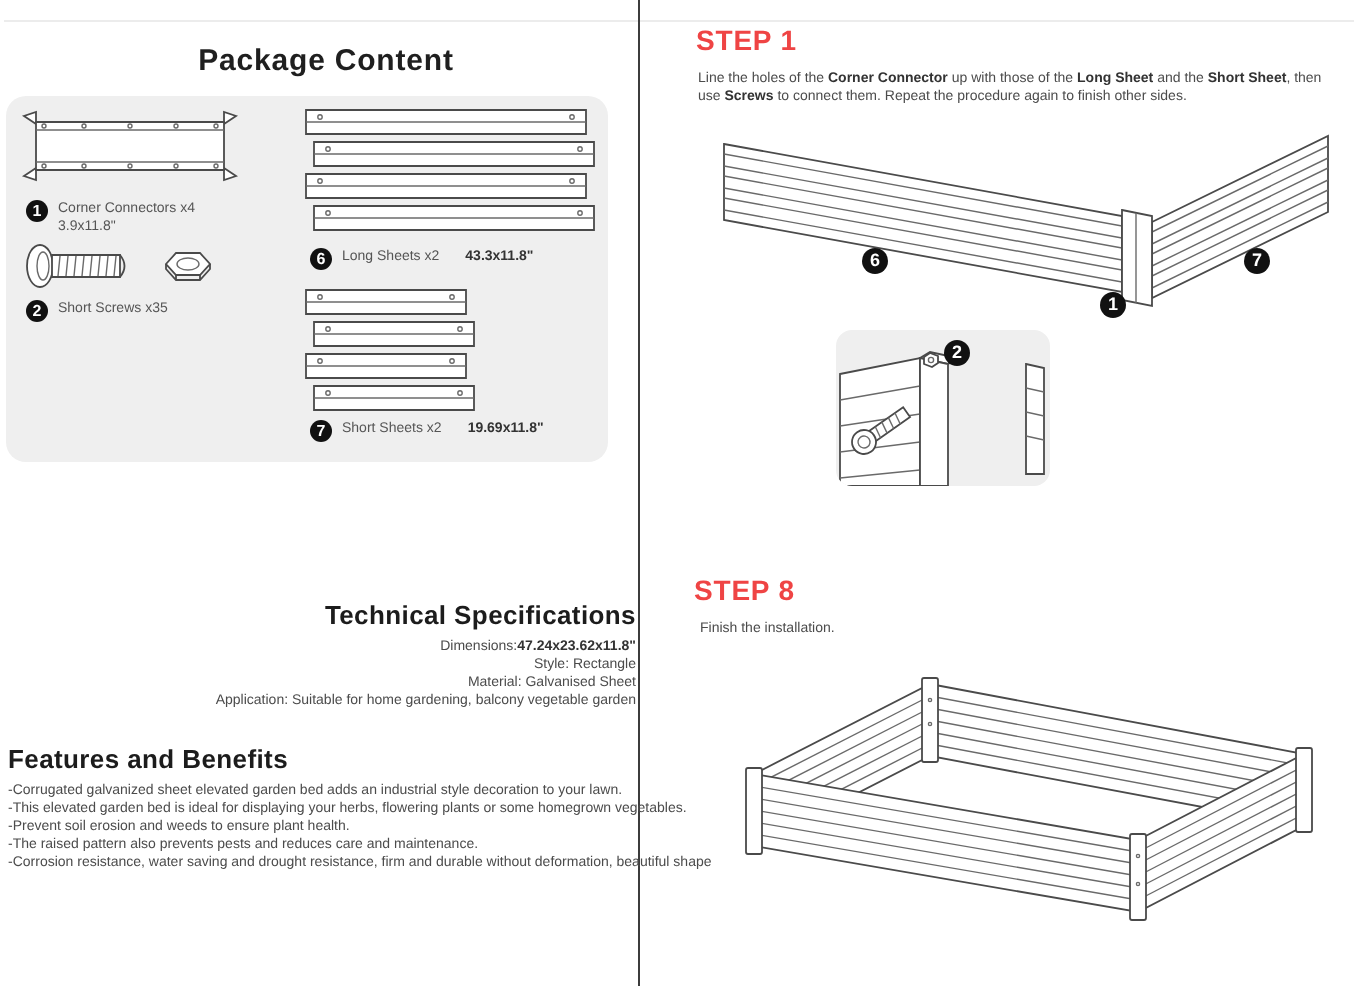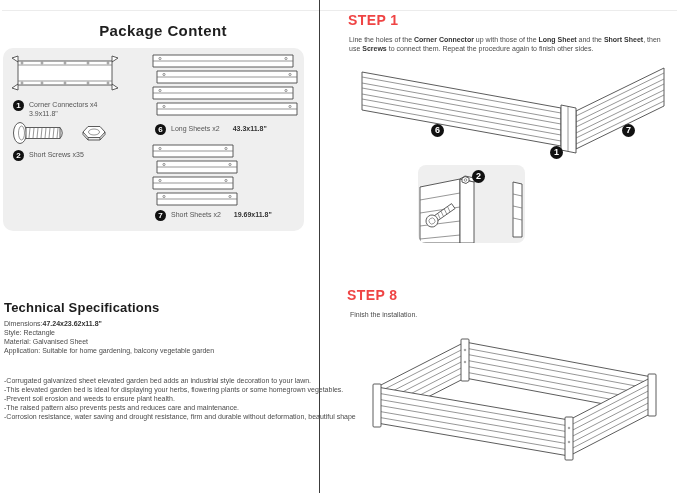--- a/index.html
+++ b/index.html
@@ -155,29 +155,30 @@
       </svg>
     </div>
 
     <div class="abs pkg-label" style="left:152px; top:162px;">
       <div class="badge-sm">7</div>
       <div>Short Sheets x2</div>
       <div class="dim">19.69x11.8"</div>
     </div>
   </div>
 
-  <div class="abs" style="left:4px; top:300px; width:314px;">
+  <div class="abs" style="left:4px; top:300px; width:314px;text-align:right;">
     <div class="h2">Technical Specifications</div>
     <div class="body-text nowrap" style="margin-top:4px;"><span>Dimensions:</span><b>47.24x23.62x11.8"</b></div>
     <div class="body-text nowrap">Style: Rectangle</div>
     <div class="body-text nowrap">Material: Galvanised Sheet</div>
     <div class="body-text nowrap">Application: Suitable for home gardening, balcony vegetable garden</div>
   </div>
 
   <div class="abs" style="left:4px; top:372px; width:314px;">
+    <div class="h2">Features and Benefits</div>
     <div class="body-text nowrap" style="margin-top:4px;">-Corrugated galvanized sheet elevated garden bed adds an industrial style decoration to your lawn.</div>
     <div class="body-text nowrap">-This elevated garden bed is ideal for displaying your herbs, flowering plants or some homegrown vegetables.</div>
     <div class="body-text nowrap">-Prevent soil erosion and weeds to ensure plant health.</div>
     <div class="body-text nowrap">-The raised pattern also prevents pests and reduces care and maintenance.</div>
     <div class="body-text nowrap">-Corrosion resistance, water saving and drought resistance, firm and durable without deformation, beautiful shape</div>
   </div>
 
 
   <div class="abs step-h" style="left:348px; top:12px;">STEP 1</div>
 

